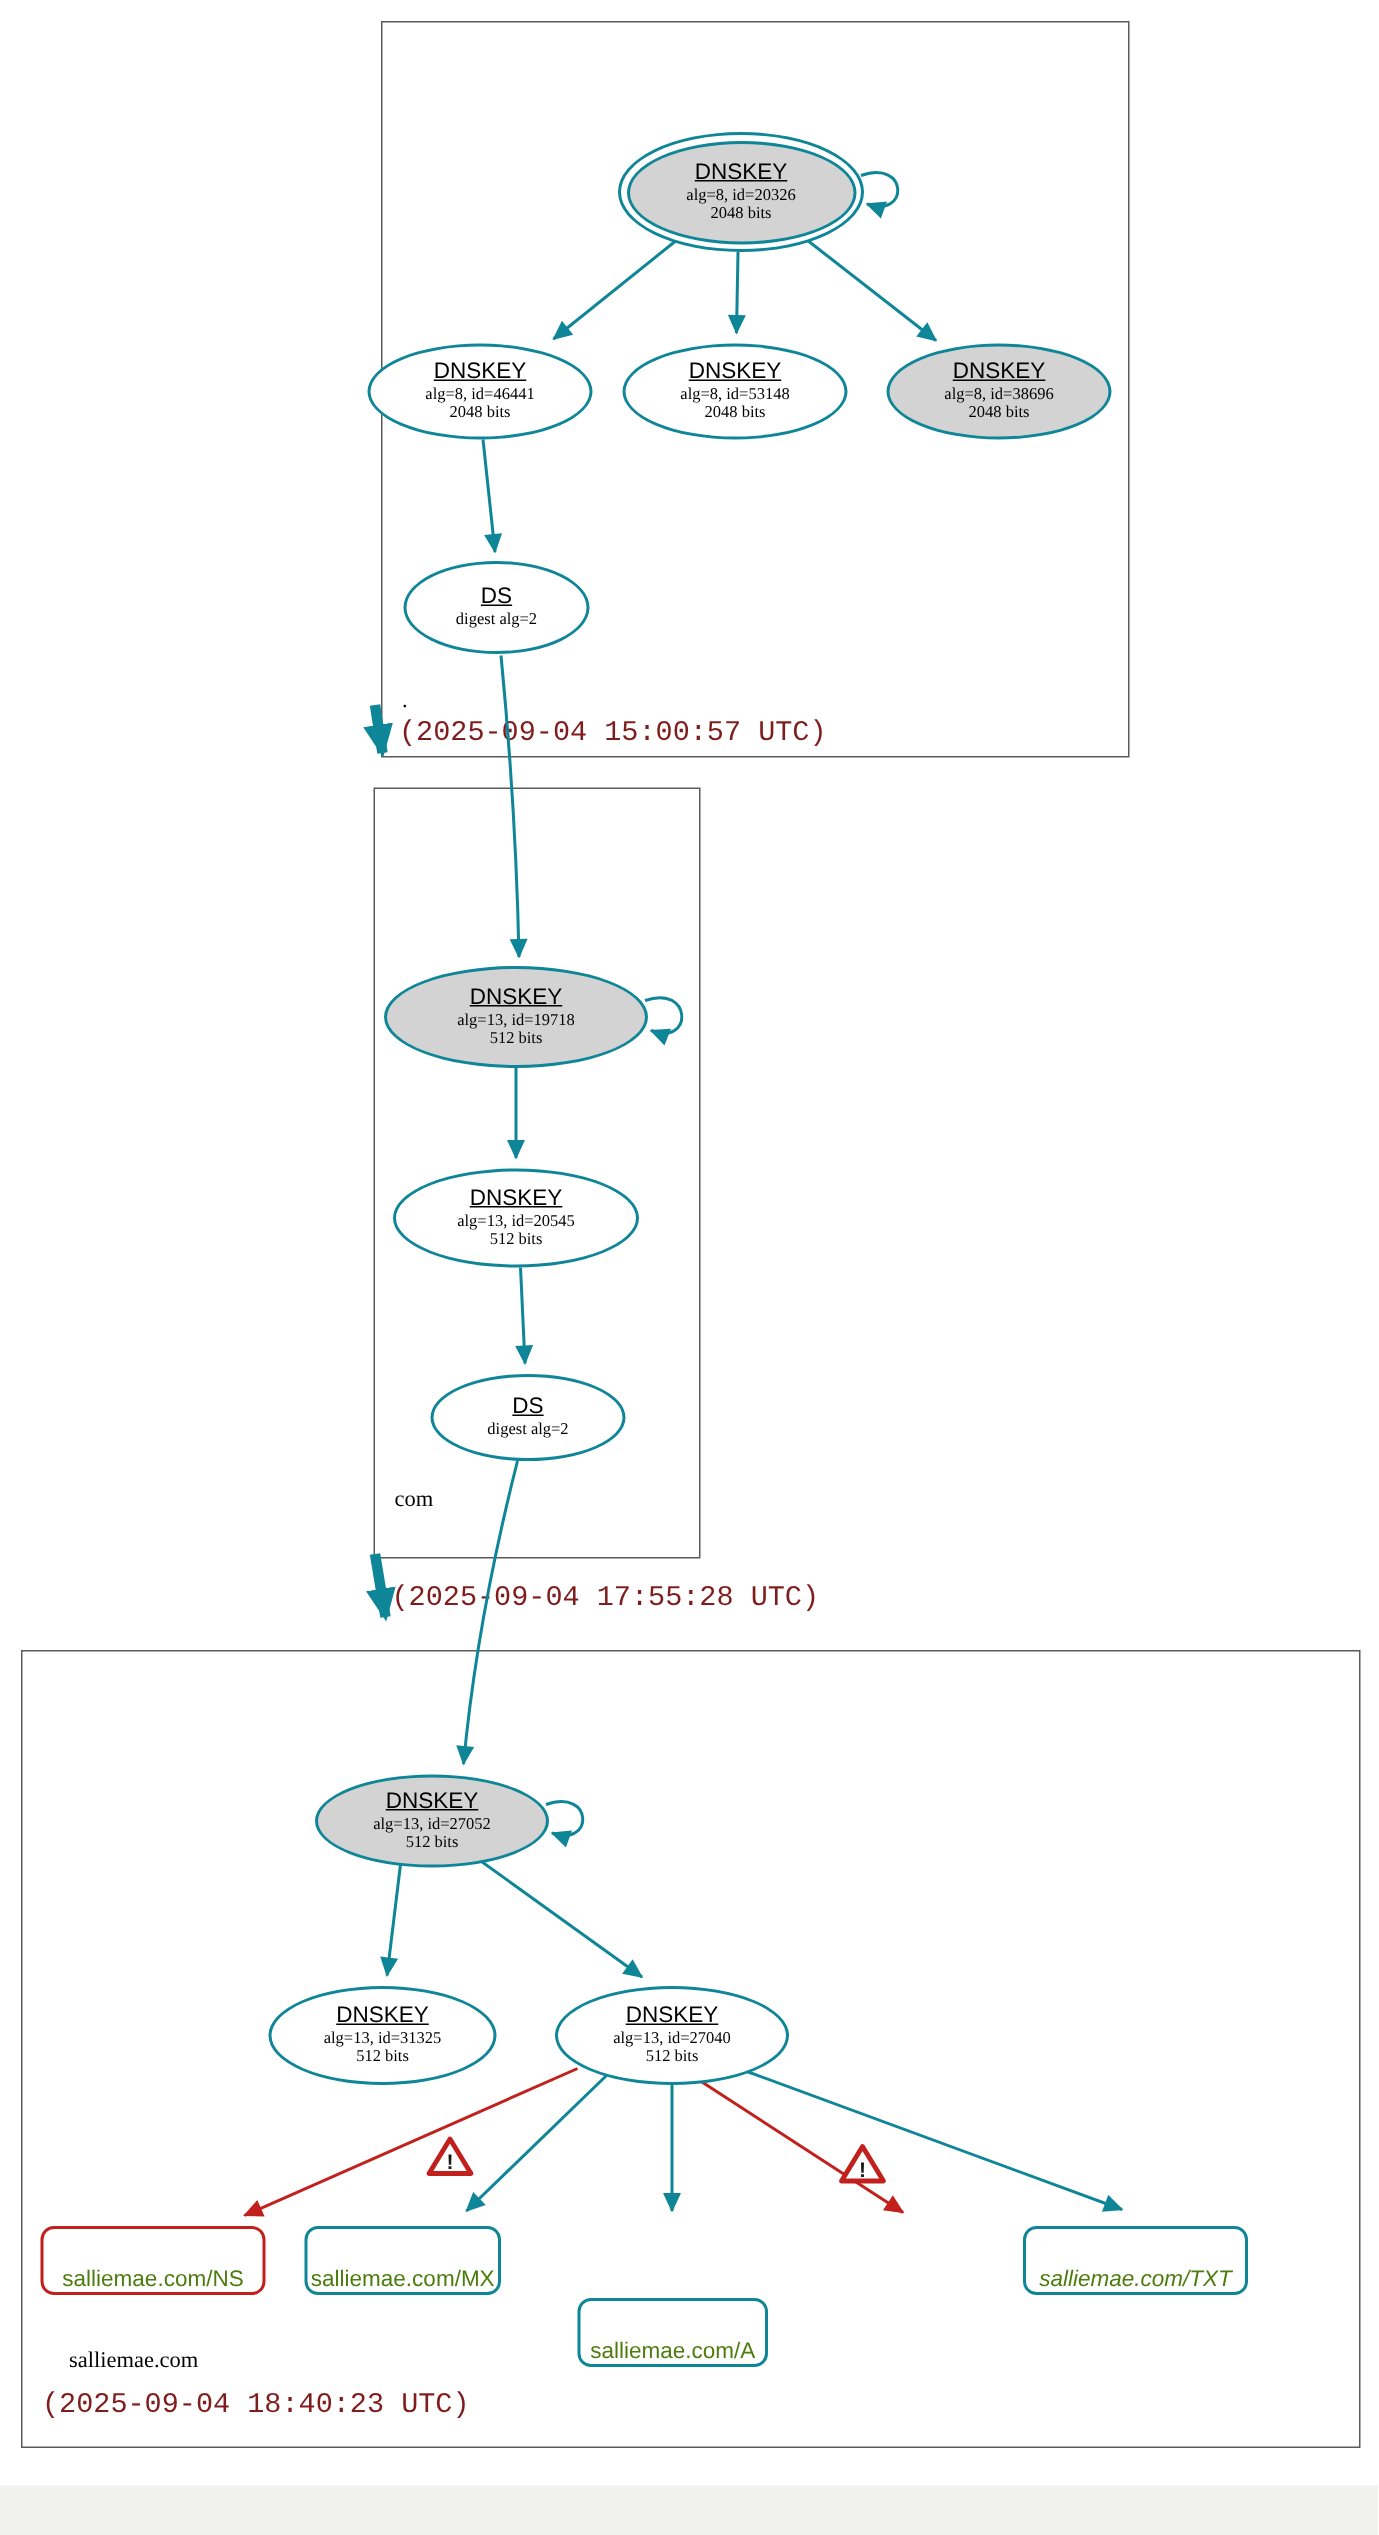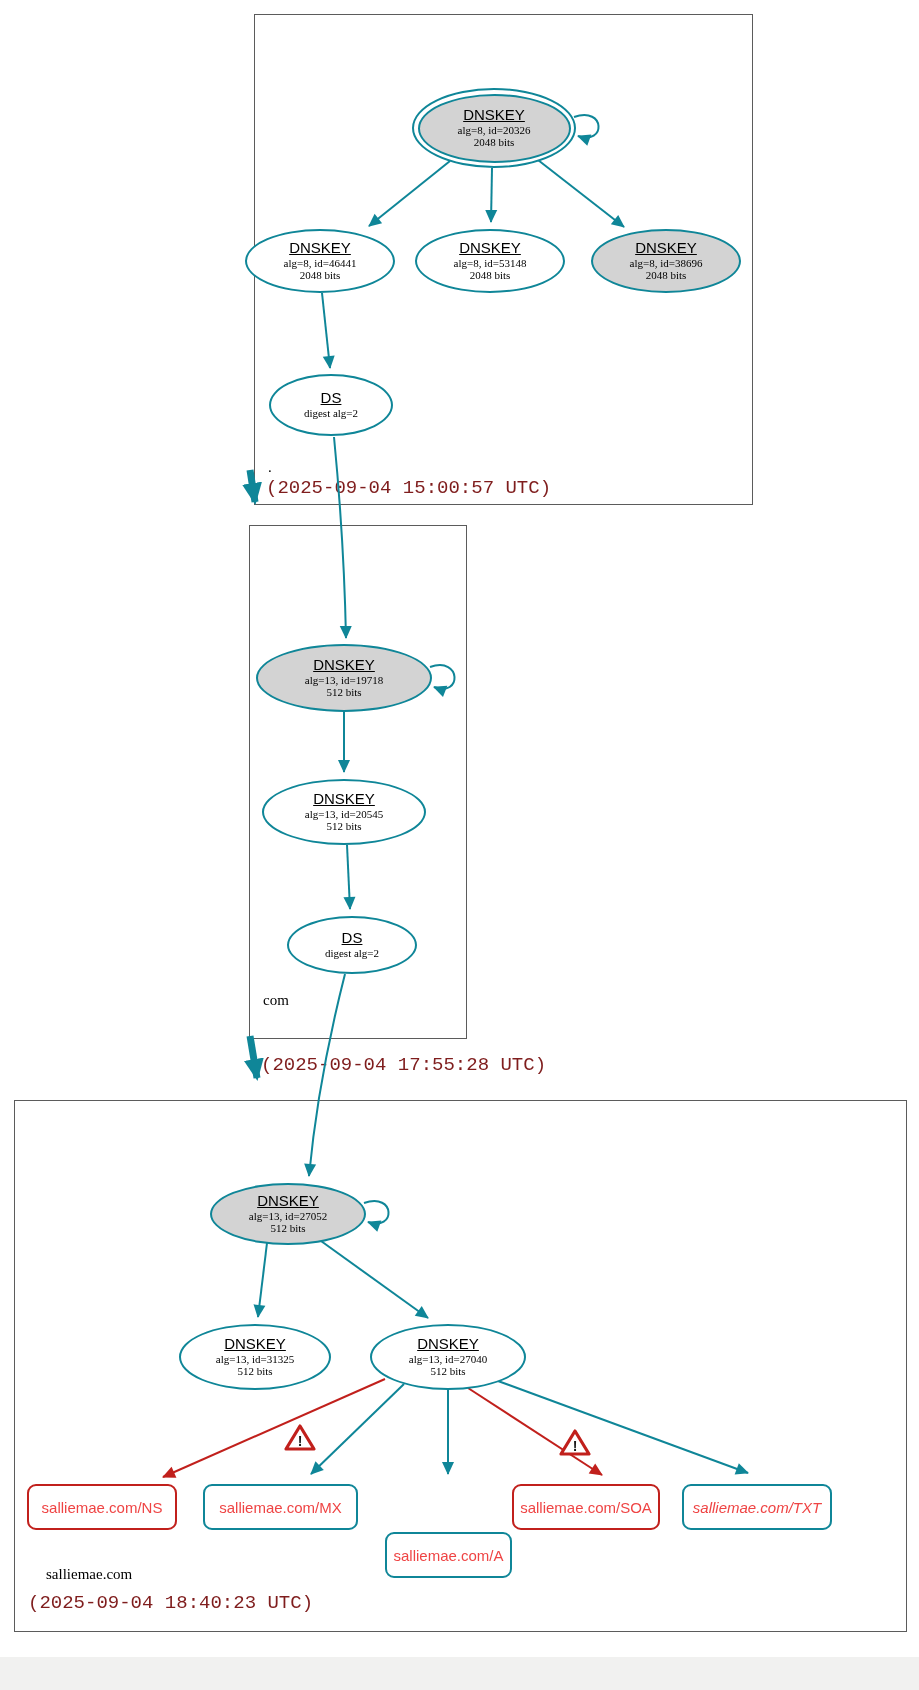--- a/index.html
+++ b/index.html
@@ -14,22 +14,22 @@
   .ellipse{border:2.4px solid #0f8698;border-radius:50%;background:#fff;}
   .fill-gray{background:#d3d3d3;}
   .ring-outer{border:2.4px solid #0f8698;border-radius:50%;background:#fff;display:flex;
               align-items:center;justify-content:center;box-sizing:border-box;}
   .ring-inner{border:2.4px solid #0f8698;border-radius:50%;background:#d3d3d3;width:calc(100% - 7px);
               height:calc(100% - 7px);display:flex;flex-direction:column;align-items:center;
               justify-content:center;text-align:center;box-sizing:border-box;line-height:1.12;}
   .nt{font-family:"Liberation Sans",sans-serif;font-size:15px;color:#000;text-decoration:underline;}
   .nd{font-family:"Liberation Serif",serif;font-size:11px;color:#000;}
   .rrset{position:absolute;z-index:3;border:2.4px solid #0f8698;border-radius:9px;background:#fff;
-         display:flex;align-items:center;justify-content:center;
-         font-family:"Liberation Sans",sans-serif;font-size:15px;color:#ef4444;box-sizing:border-box;}
+         display:flex;align-items:flex-end;justify-content:center;
+         font-family:"Liberation Sans",sans-serif;font-size:15px;color:#4d7c0f;box-sizing:border-box;}
   .rrset.err{border-color:#c1201c;}
   .warn{position:absolute;z-index:4;}
   #bottom-strip{position:absolute;left:0;top:1657px;width:919px;height:33px;background:#f1f1f0;z-index:1;}
 </style>
 </head>
 <body>
 
 <div id="stage">
 
   <div class="zone-box" style="left:254px;top:14px;width:497px;height:489px;">
@@ -157,26 +157,23 @@
     <text x="17" y="23" text-anchor="middle" style="font:bold 14px 'Liberation Sans',sans-serif;fill:#181818;">!</text>
   </svg>
   <svg class="warn" style="left:558px;top:1428px;" width="34" height="30" viewBox="0 0 34 30">
     <path d="M17,3 L31,26 L3,26 Z" fill="#ffffff" stroke="#c1201c" stroke-width="3.2" stroke-linejoin="round"></path>
     <text x="17" y="23" text-anchor="middle" style="font:bold 14px 'Liberation Sans',sans-serif;fill:#181818;">!</text>
   </svg>
 
   <div class="rrset err" style="left:27px;top:1484px;width:150px;height:46px;">
     <span>salliemae.com/NS</span>
   </div>
-  <div class="rrset" style="left:203px;top:1484px;width:155px;height:46px;">
+  <div class="rrset" style="left:203px;top:1484px;width:131px;height:46px;">
     <span>salliemae.com/MX</span>
   </div>
   <div class="rrset" style="left:385px;top:1484px;width:127px;height:46px;margin-top:48px;">
     <span>salliemae.com/A</span>
-  </div>
-  <div class="rrset err" style="left:512px;top:1484px;width:148px;height:46px;">
-    <span>salliemae.com/SOA</span>
   </div>
   <div class="rrset" style="left:682px;top:1484px;width:150px;height:46px;font-style:italic;">
     <span>salliemae.com/TXT</span>
   </div>
 
 </div>
 
 </body></html>

